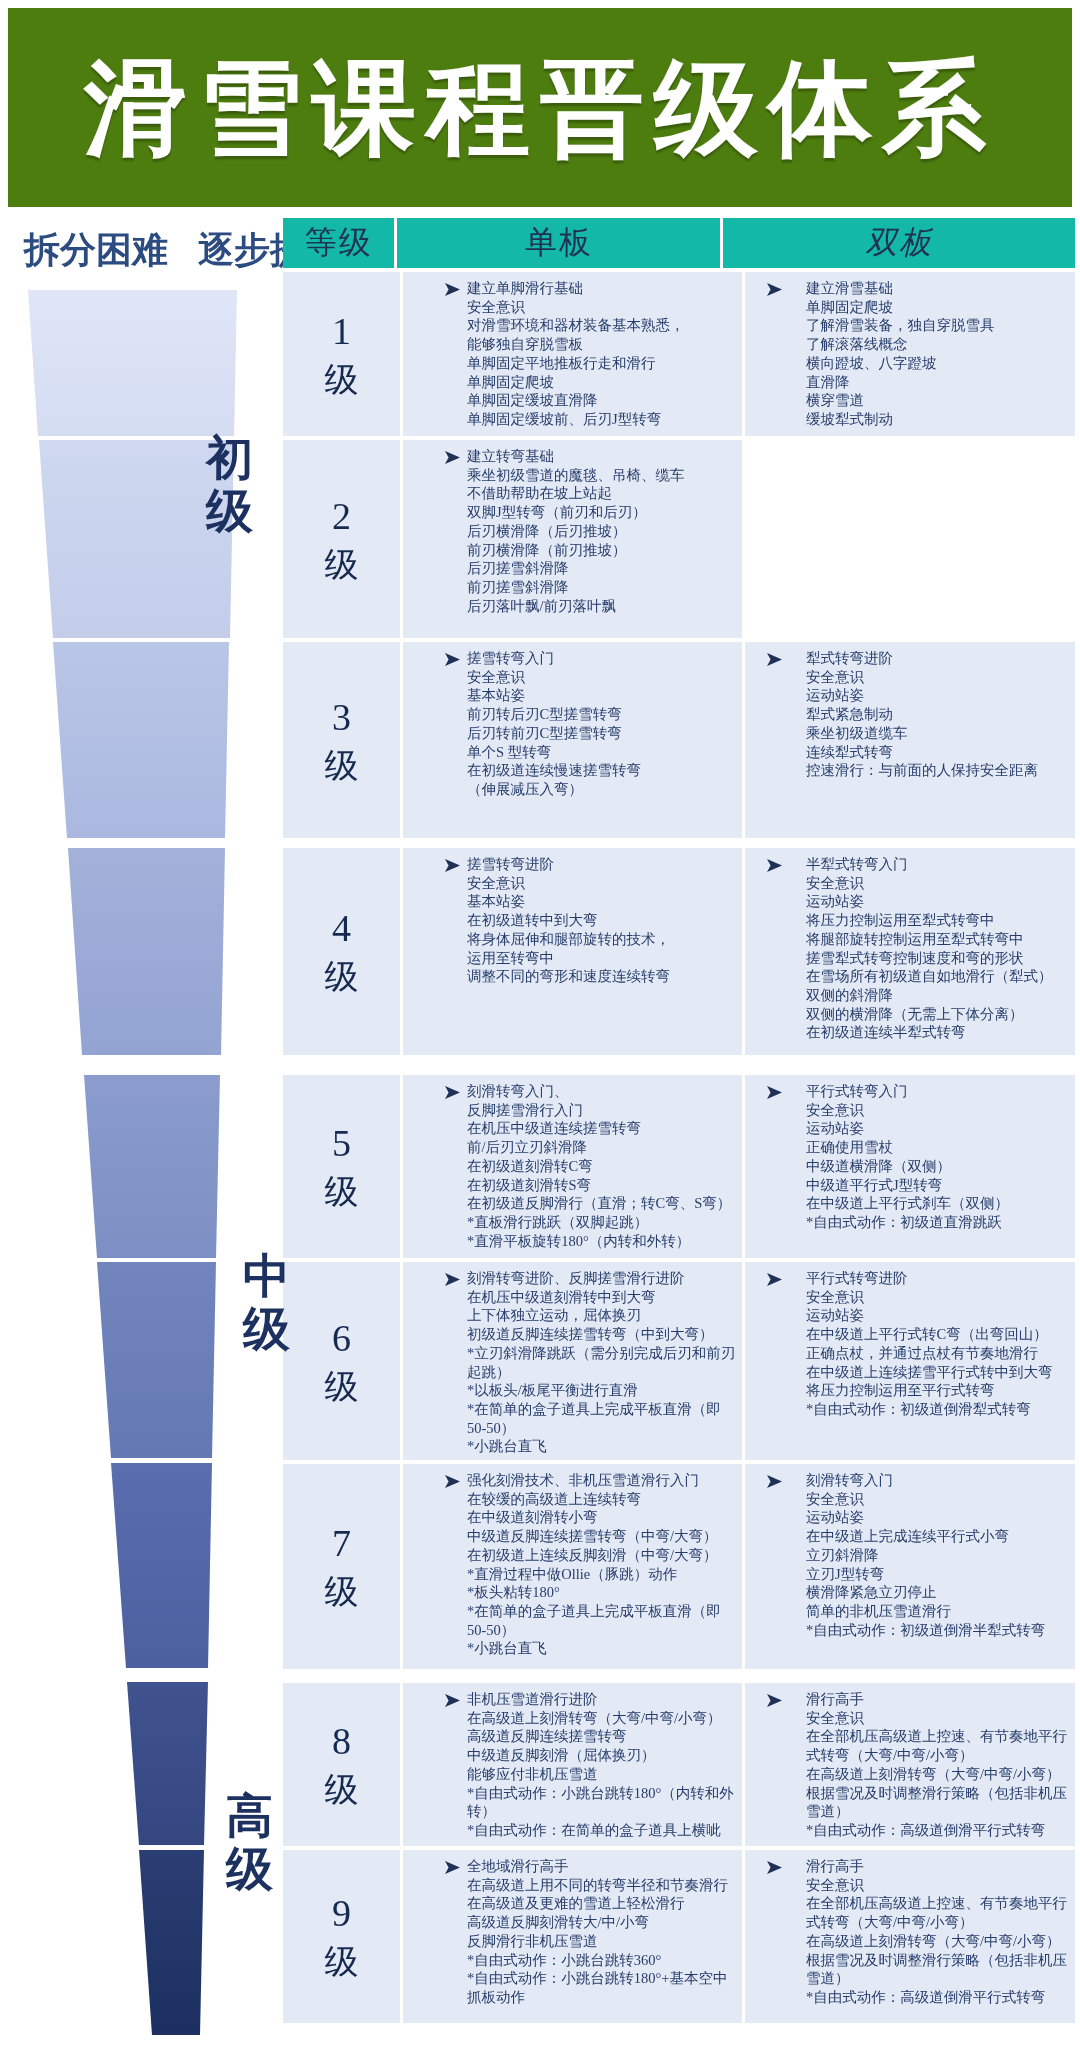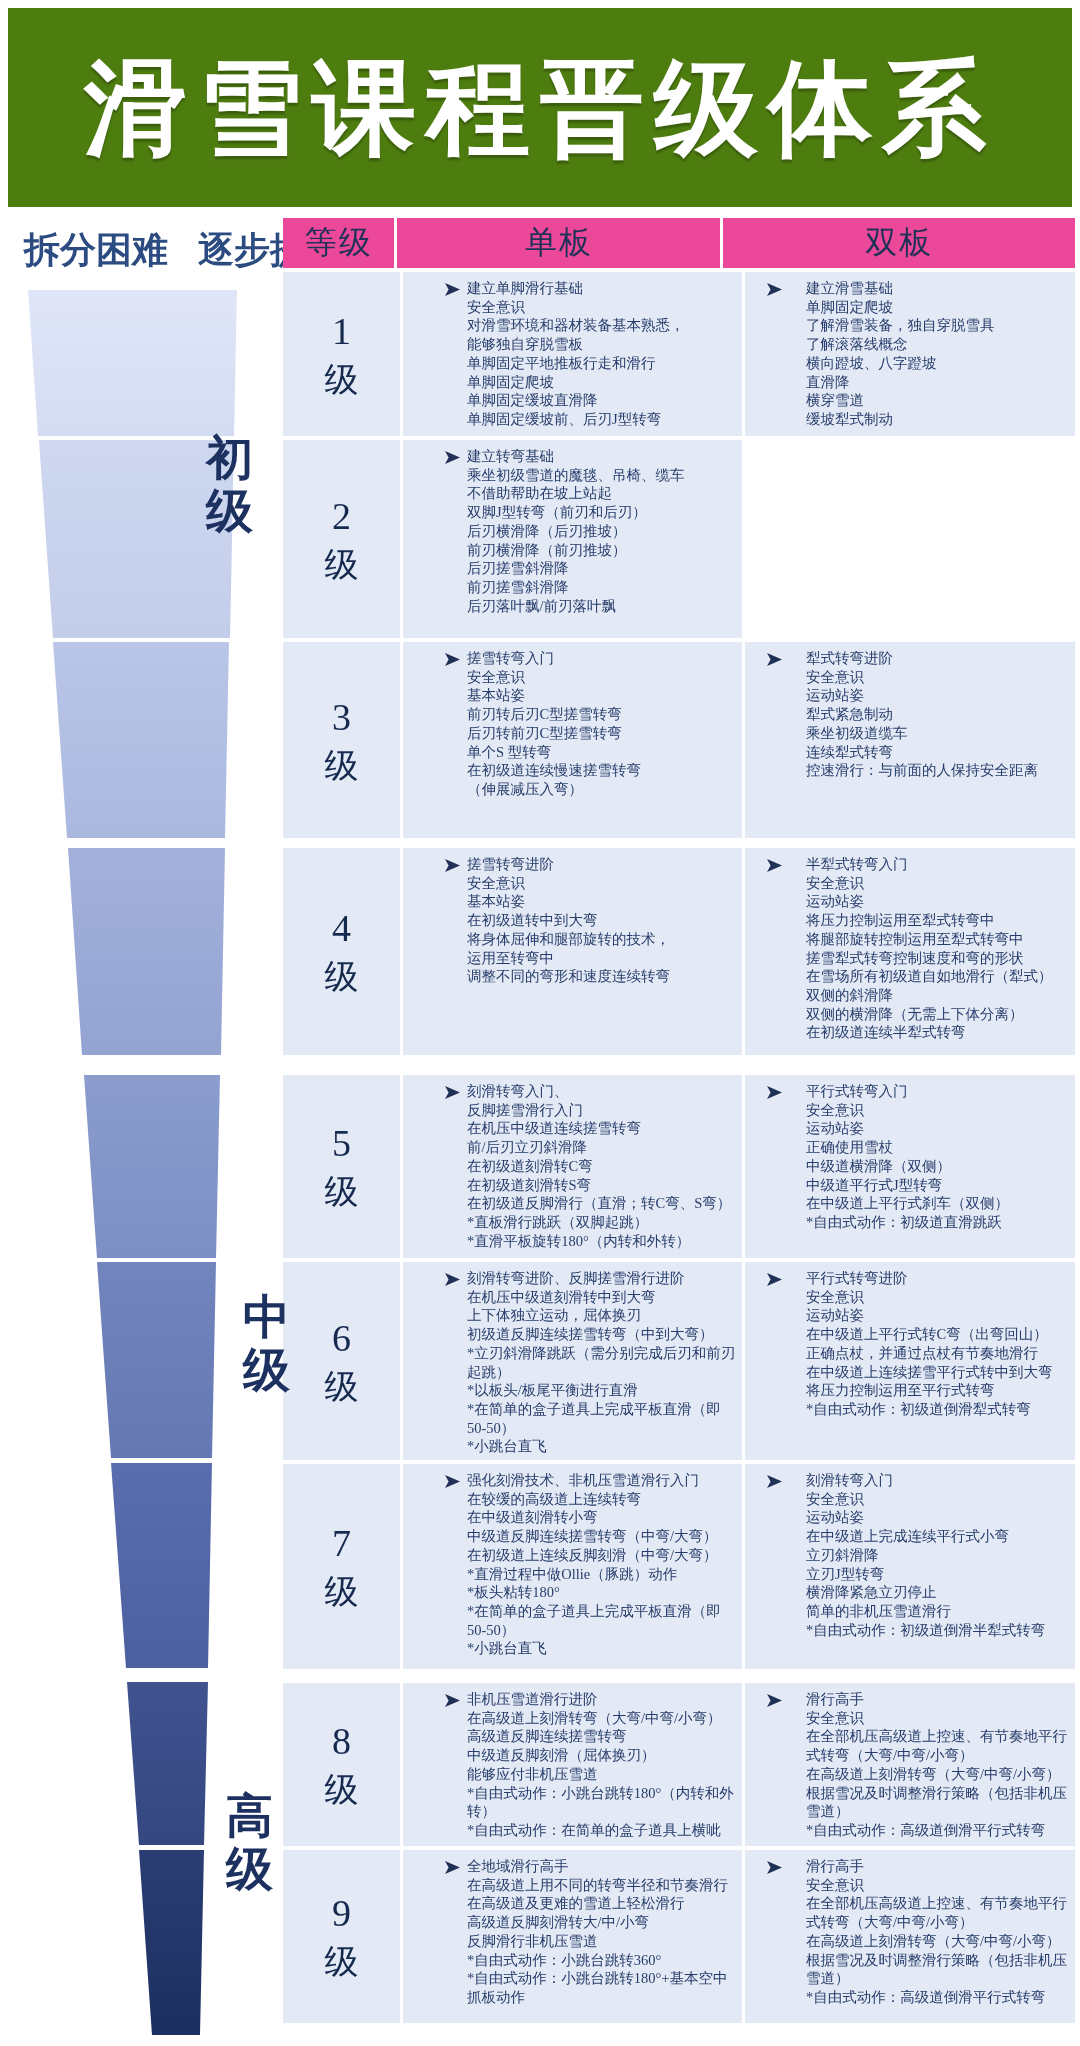--- a/index.html
+++ b/index.html
@@ -46,32 +46,32 @@
       clip-path:polygon(127px 0,208px 0,204px 100%,139px 100%);}
   .f9{top:1562px;height:185px;background:linear-gradient(#2b3e74,#1c2f60);
       clip-path:polygon(139px 0,204px 0,200px 100%,152px 100%);}
   
   .group-label{
     position:absolute;width:52px;z-index:3;
     font-family:"Liberation Sans", sans-serif;font-weight:900;
     font-size:47px;line-height:1.12;color:#1d3160;word-break:break-all;
   }
   .gl-1{left:206px;top:432px;}
-  .gl-2{left:214px;top:1291px;padding-left:29px;}
+  .gl-2{left:214px;top:1250px;padding-left:29px;}
   .gl-3{left:226px;top:1790px;}
   
   .table{position:absolute;left:283px;top:218px;width:792px;}
   .thead{display:flex;height:50px;margin-bottom:4px;}
   .th{
-    background:#ec4899;display:flex;align-items:center;justify-content:center;
+    background:#14b8a6;display:flex;align-items:center;justify-content:center;
     font-size:32px;color:#1f3156;letter-spacing:2px;
   }
   .th-level{width:117px;margin-right:3px;}
   .th-dan{width:339px;margin-right:3px;}
-  .th-shuang{width:369px;}
+  .th-shuang{width:369px;font-style:italic;}
   .row{display:flex;margin-bottom:4px;}
   .r1{min-height:164px;} .r2{min-height:198px;}
   .r3{min-height:196px;margin-bottom:10px;}
   .r4{min-height:207px;margin-bottom:20px;}
   .r5{min-height:183px;} .r6{min-height:196px;}
   .r7{min-height:205px;margin-bottom:14px;}
   .r8{min-height:163px;} .r9{min-height:173px;margin-bottom:0;}
   .cell{background:#e4eaf5;}
   .level-cell{
     width:117px;margin-right:3px;display:flex;flex-direction:column;

